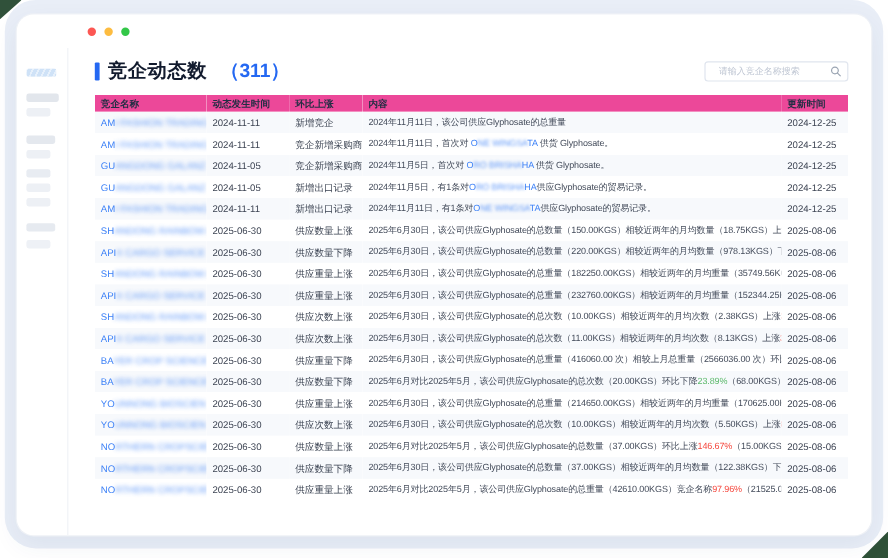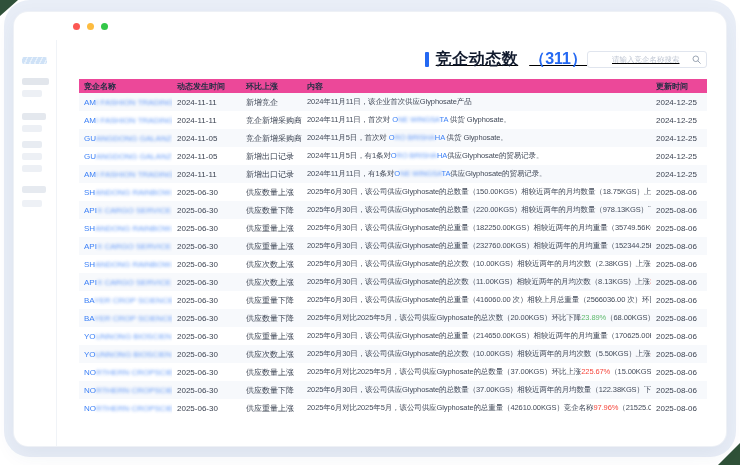--- a/index.html
+++ b/index.html
@@ -38,28 +38,28 @@
   .sk.b3 { width:24px; background:#e4e8ee; margin-top:16px; }
   .sk.b4 { width:20px; background:#edf0f5; margin-top:5px; }
   .sk.b5 { width:20px; background:#e8ecf2; margin-top:9px; }
   .sk.b6 { width:20px; background:#edf0f5; margin-top:5px; }
   .sk.b7 { width:20px; background:#edf0f5; margin-top:5px; }
   .sk.b8 { width:24px; background:#e6eaf0; margin-top:14px; }
   .sk.b9 { width:20px; background:#eef1f6; margin-top:7px; }
 
   .main { flex:1; padding:10px 19px 0 22px; min-width:0; }
 
-  .page-head { display:flex; align-items:center; justify-content:flex-end; height:18px;text-decoration:underline; }
+  .page-head { display:flex; align-items:center; justify-content:space-between; height:18px; }
   .title-wrap { display:flex; align-items:center; }
   .title-bar { width:4px; height:15px; border-radius:1px; background:var(--accent); margin-right:7px; }
   .page-title { font-size:16px; font-weight:bold; color:#121b2e; letter-spacing:.5px; }
   .page-count { font-size:16px; font-weight:bold; color:var(--accent); margin-left:11px; }
 
   .search { width:120px; height:17px; border:1px solid #e0e5ee; border-radius:3px;
-    display:flex; align-items:center; padding:0 5px 0 24px; background:#fff; }
+    display:flex; align-items:center; padding:0 5px 0 11px; background:#fff; }
   .search input { flex:1; border:none; outline:none; font-size:7.5px; color:#333;
     font-family:inherit; min-width:0; background:transparent; }
   .search input::placeholder { color:#bfc6d3; }
   .search svg { flex:none; }
 
   table { border-collapse:collapse; table-layout:fixed; width:628px; margin-top:11px; }
   thead th { background:#ec4899; height:14px; font-size:8px; font-weight:bold; color:#232e44;
     text-align:left; padding:0 0 0 5px; white-space:nowrap; overflow:hidden; }
   tbody td { height:18px; font-size:8px; color:#3a4251; padding:0 0 0 5px;
     white-space:nowrap; overflow:hidden; vertical-align:middle; }
@@ -134,21 +134,21 @@
               <th>环比上涨</th>
               <th>内容</th>
               <th>更新时间</th>
             </tr>
           </thead>
           <tbody id="rows">
               <tr>
                 <td class="c-name"><span class="n-link">AM</span><span class="n-mask">I FASHION TRADING</span></td>
                 <td class="c-time">2024-11-11</td>
                 <td class="c-type">新增竞企</td>
-                <td class="c-content"><span class="">2024年11月11日，该企业首次供应Glyphosate产品</span></td>
+                <td class="c-content"><span class="">2024年11月11日，该公司供应Glyphosate的总重量</span></td>
                 <td class="c-upd">2024-12-25</td>
               </tr>
               <tr>
                 <td class="c-name"><span class="n-link">AM</span><span class="n-mask">I FASHION TRADING</span></td>
                 <td class="c-time">2024-11-11</td>
                 <td class="c-type">竞企新增采购商</td>
                 <td class="c-content"><span class="">2024年11月11日，首次对 </span><span class="seg-link">O</span><span class="seg-link seg-mask">NE WINGSA</span><span class="seg-link">TA</span><span class=""> 供货 Glyphosate。</span></td>
                 <td class="c-upd">2024-12-25</td>
               </tr>
               <tr>
@@ -239,21 +239,21 @@
                 <td class="c-name"><span class="n-link">YO</span><span class="n-mask">UNNONG BIOSCIEN </span></td>
                 <td class="c-time">2025-06-30</td>
                 <td class="c-type">供应次数上涨</td>
                 <td class="c-content"><span class="">2025年6月30日，该公司供应Glyphosate的总次数（10.00KGS）相较近两年的月均次数（5.50KGS）上涨</span><span class="seg-up">81.82%</span></td>
                 <td class="c-upd">2025-08-06</td>
               </tr>
               <tr>
                 <td class="c-name"><span class="n-link">NO</span><span class="n-mask">RTHERN CROPSCIEN </span></td>
                 <td class="c-time">2025-06-30</td>
                 <td class="c-type">供应数量上涨</td>
-                <td class="c-content"><span class="">2025年6月对比2025年5月，该公司供应Glyphosate的总数量（37.00KGS）环比上涨</span><span class="seg-up">225.67%</span><span class="">（15.00KGS）。</span></td>
+                <td class="c-content"><span class="">2025年6月对比2025年5月，该公司供应Glyphosate的总数量（37.00KGS）环比上涨</span><span class="seg-up">146.67%</span><span class="">（15.00KGS）。</span></td>
                 <td class="c-upd">2025-08-06</td>
               </tr>
               <tr>
                 <td class="c-name"><span class="n-link">NO</span><span class="n-mask">RTHERN CROPSCIEN </span></td>
                 <td class="c-time">2025-06-30</td>
                 <td class="c-type">供应数量下降</td>
                 <td class="c-content"><span class="">2025年6月30日，该公司供应Glyphosate的总数量（37.00KGS）相较近两年的月均数量（122.38KGS）下降</span></td>
                 <td class="c-upd">2025-08-06</td>
               </tr>
               <tr>

